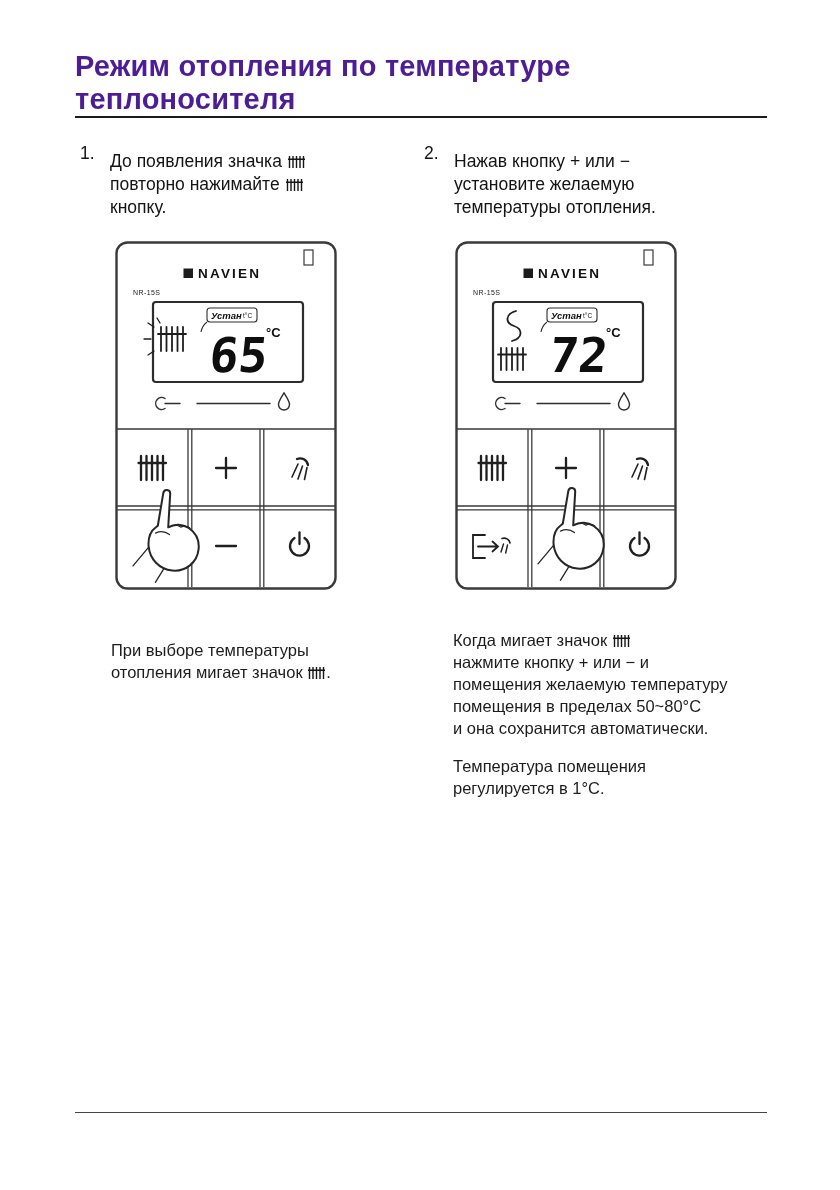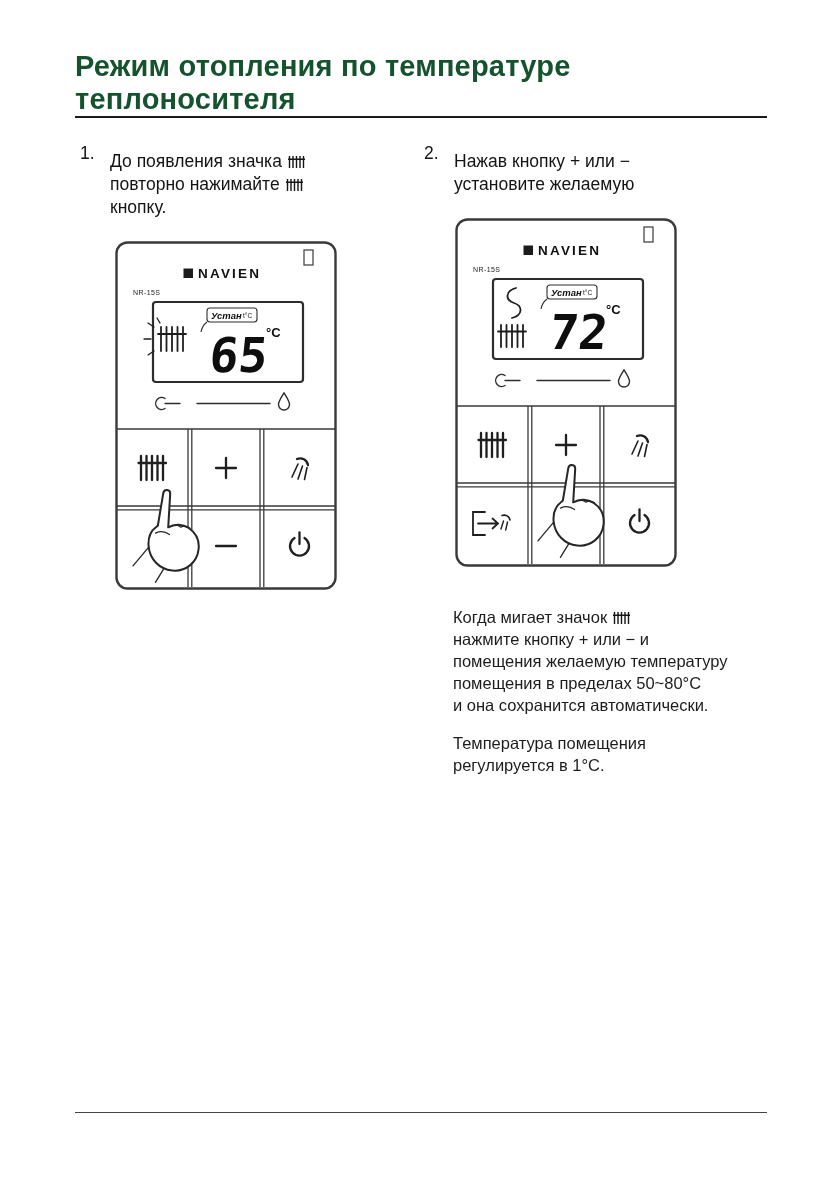--- a/index.html
+++ b/index.html
@@ -1,20 +1,20 @@
 <!DOCTYPE html>
 <html><head>
 <meta charset="utf-8">
 <style>
   html,body{margin:0;padding:0;background:#fff;}
   body{width:840px;height:1190px;font-family:"Liberation Sans",sans-serif;color:#161616;}
   .page{position:relative;width:840px;height:1190px;background:#fff;overflow:hidden;}
 
   .title-block{position:absolute;left:75px;top:50px;width:692px;}
-  .title-block h1{margin:0;font-size:29px;line-height:1.14;font-weight:bold;letter-spacing:.2px;color:#14532d;}
+  .title-block h1{margin:0;font-size:29px;line-height:1.14;font-weight:bold;letter-spacing:.2px;color:#4c1d95;}
   .title-rule{position:absolute;left:75px;top:116px;width:692px;border-top:2px solid #1b1b1b;}
   .bottom-rule{position:absolute;left:75px;top:1112px;width:692px;border-top:1.4px solid #444;}
 
   .col{position:absolute;top:142px;}
   .col.one{left:80px;width:335px;}
   .col.two{left:424px;width:350px;}
 
   .step-head{display:flex;font-size:17.5px;line-height:1.32;color:#141414;}
   .step-num{width:30px;flex:0 0 30px;}
   .step-text{flex:1;margin-top:8px;}
@@ -127,28 +127,36 @@
         </g>
 
         <g transform="translate(54,252) rotate(6)">
           <path class="hand" d="M-3.5 3 Q-3.5 -1 0 -1 Q3.5 -1 3.5 3 L5 36 C11 31.5 19 31 25.5 34.5 C33 38.5 37.5 46 37.5 54.5 C37.5 68 27 78.5 13.5 78.5 C0.5 78.5 -10 69.5 -12.5 57 C-14 49 -12 41.5 -7 37 L-5.5 35.5 Z"></path>
           <path class="hand-line" d="M7.5 35 q4 -3.5 9 -1 M17.5 34.5 q4.5 -3 9 0 M-7 43 q7 -4 14 0"></path>
           <path class="hand-line" d="M-12.5 58 L-26 78 M5 77.5 L-2 92"></path>
         </g>
       </svg>
     </div>
 
+    <p class="caption">
+      <span>При выборе температуры</span><br>
+      <span>отопления мигает значок</span>
+      <svg class="ri" width="17" height="14" viewBox="0 0 17 14">
+          <path d="M1.5 1 v12 M5 1 v12 M8.5 1 v12 M12 1 v12 M15.5 1 v12 M0 4.2 h17" stroke="#161616" stroke-width="1.4" fill="none"></path>
+        </svg><span>.</span>
+    </p>
   </section>
 
   <section class="col two">
     <div class="step-head">
       <span class="step-num">2.</span>
       <div class="step-text">
         <span>Нажав кнопку + или −</span><br>
         <span>установите желаемую</span><br>
+        <span>температуры отопления.</span>
       </div>
     </div>
 
     <div class="device-wrap">
       <svg width="228" height="375" viewBox="0 0 228 375">
         <rect class="sframe" x="3.5" y="3.5" width="219" height="346" rx="11"></rect>
         <rect class="snotch" x="191" y="11" width="9" height="15"></rect>
         <g>
           <rect x="70.5" y="29.5" width="9.5" height="9.5" fill="#1c1c1c"></rect>
           <text class="brand" x="85" y="38.5">NAVIEN</text>

